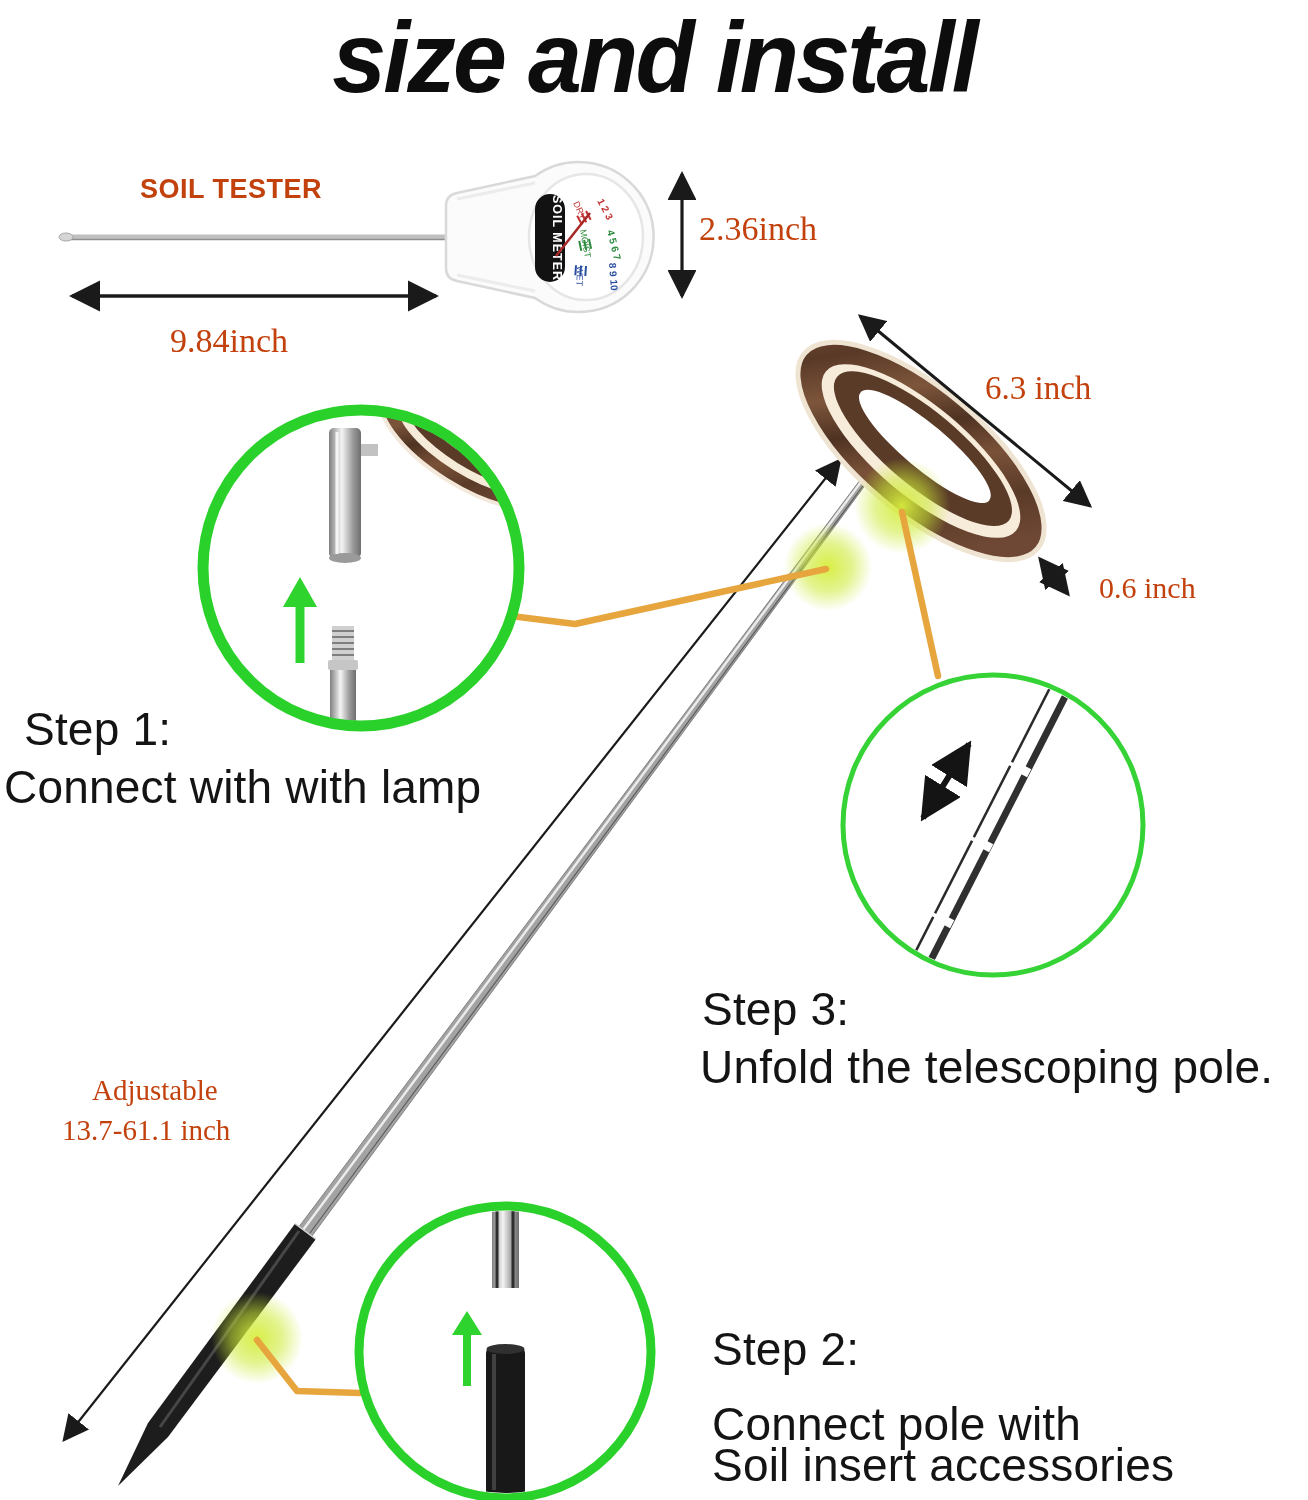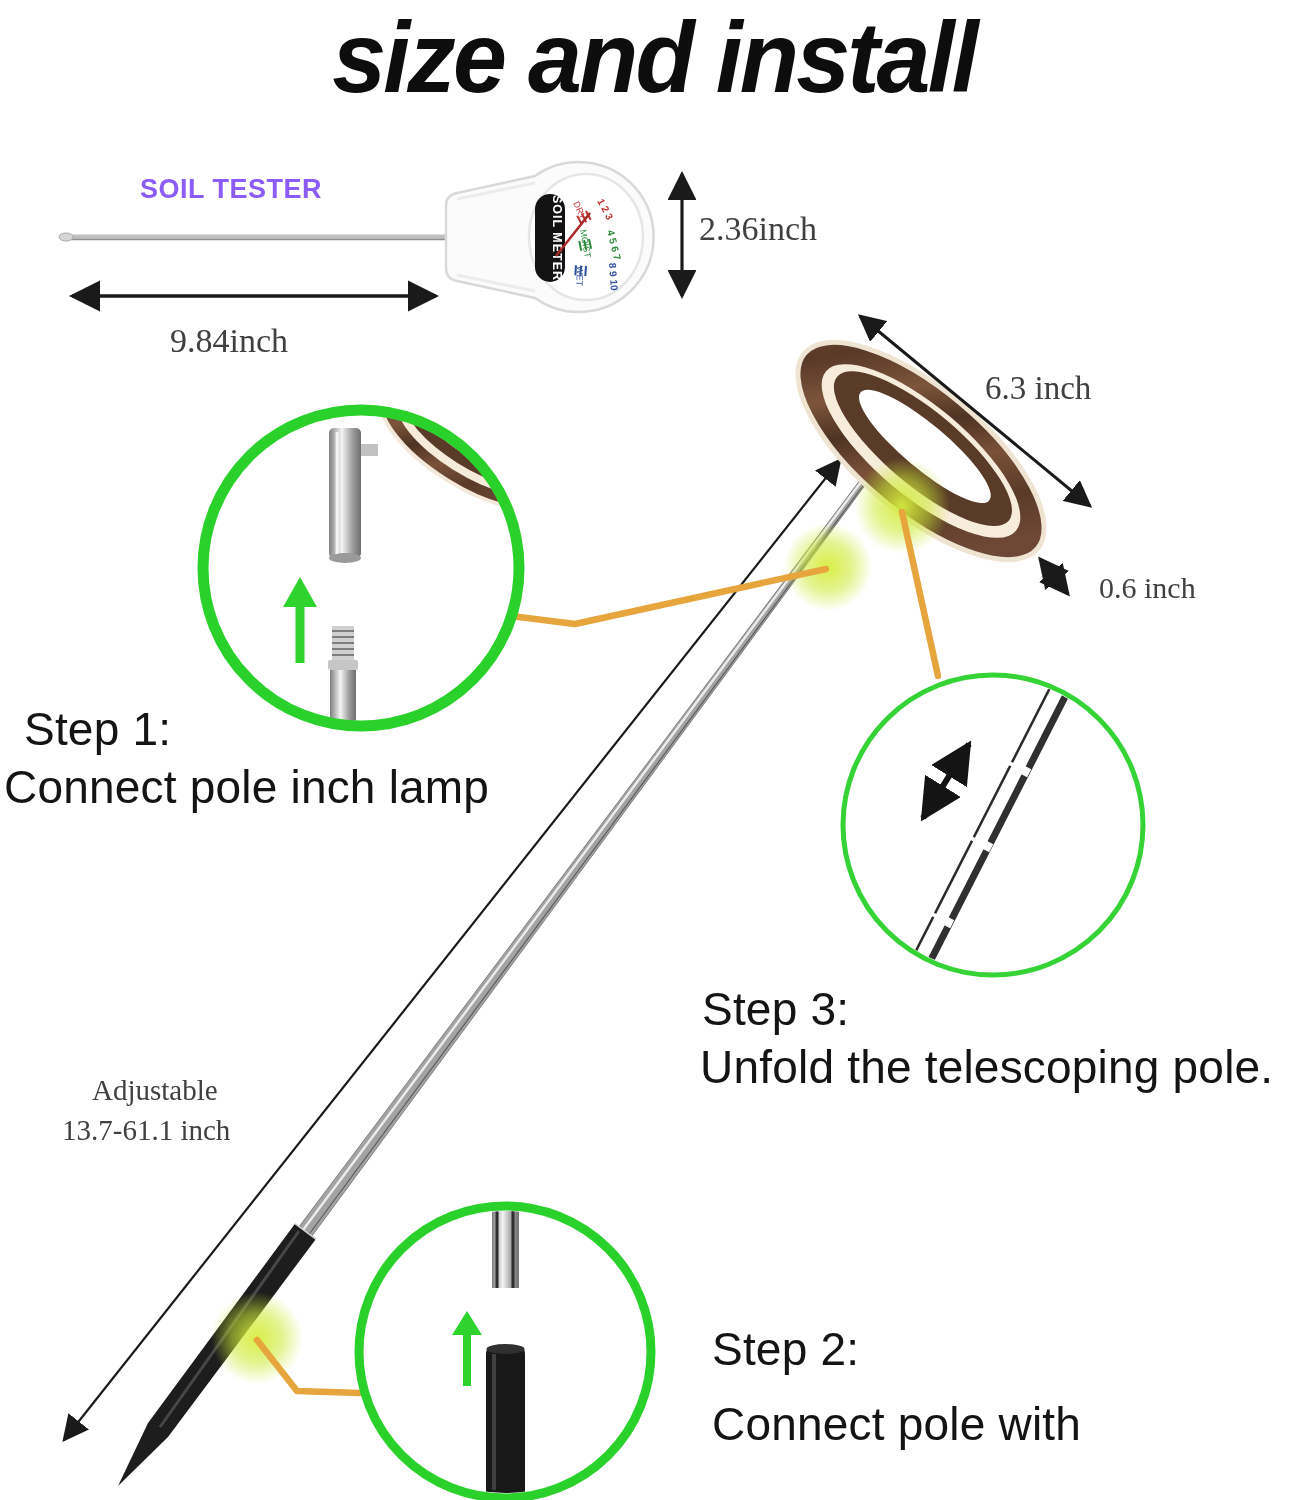--- a/index.html
+++ b/index.html
@@ -1,22 +1,22 @@
 <!DOCTYPE html>
 <html><head>
 <meta charset="utf-8">
 <style>
   html,body{margin:0;padding:0;background:#fff;}
   .canvas{position:relative;width:1308px;height:1500px;background:#ffffff;overflow:hidden;
           font-family:"Liberation Sans",sans-serif;color:#161616;}
   .abs{position:absolute;white-space:nowrap;}
   .title{top:0px;left:50%;transform:translateX(-50%) scaleX(.97);
          font-size:100px;font-style:italic;font-weight:600;letter-spacing:-3px;color:#0d0d0d;}
-  .soil-tester-label{left:140px;top:174px;font-size:27px;font-weight:bold;letter-spacing:.5px;color:#8b5cf6;}
-  .serif{font-family:"Liberation Serif",serif;color:#404040;}
+  .soil-tester-label{left:140px;top:174px;font-size:27px;font-weight:bold;letter-spacing:.5px;color:#c2410c;}
+  .serif{font-family:"Liberation Serif",serif;color:#c2410c;}
   .width-label{left:170px;top:322px;font-size:34px;}
   .height-label{left:699px;top:210px;font-size:34px;}
   .diameter-label{left:985px;top:370px;font-size:33px;}
   .thickness-label{left:1063px;top:571px;font-size:30px;margin-left:36px;}
   .adj1{left:64px;top:1074px;font-size:29px;margin-left:28px;}
   .adj2{left:62px;top:1114px;font-size:29px;}
   .step{font-size:46px;color:#141414;letter-spacing:.2px;}
   .s1t{left:4px;top:702px;margin-left:20px;} .s1l1{left:4px;top:760px;}
   .s3t{left:702px;top:982px;} .s3l1{left:700px;top:1040px;}
   .s2t{left:712px;top:1322px;} .s2l1{left:712px;top:1380px;margin-top:17px;} .s2l2{left:712px;top:1438px;}
@@ -220,21 +220,22 @@
   <div class="abs serif width-label">9.84inch</div>
   <div class="abs serif height-label">2.36inch</div>
 
   <div class="abs serif diameter-label">6.3 inch</div>
   <div class="abs serif thickness-label">0.6 inch</div>
 
   <div class="abs serif adj1">Adjustable</div>
   <div class="abs serif adj2">13.7-61.1 inch</div>
 
   <div class="abs step s1t">Step 1:</div>
-  <div class="abs step s1l1">Connect pole inch lamp</div>
+  <div class="abs step s1l1">Connect with with lamp</div>
 
   <div class="abs step s3t">Step 3:</div>
   <div class="abs step s3l1">Unfold the telescoping pole.</div>
 
   <div class="abs step s2t">Step 2:</div>
   <div class="abs step s2l1">Connect pole with</div>
+  <div class="abs step s2l2">Soil insert accessories</div>
 
 </div>
 
 </body></html>

